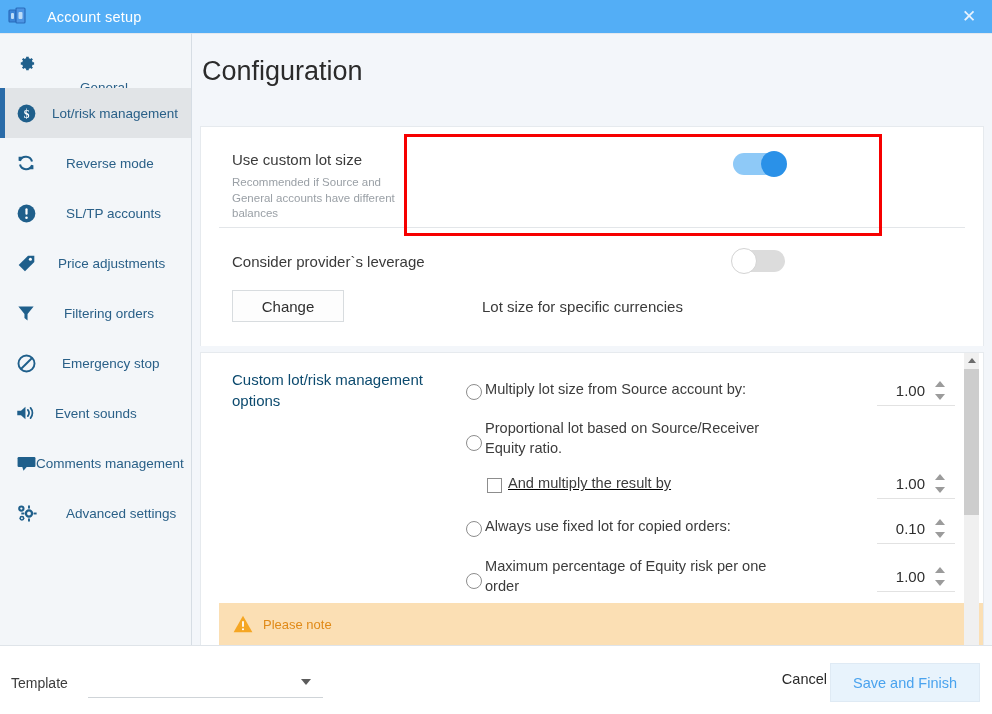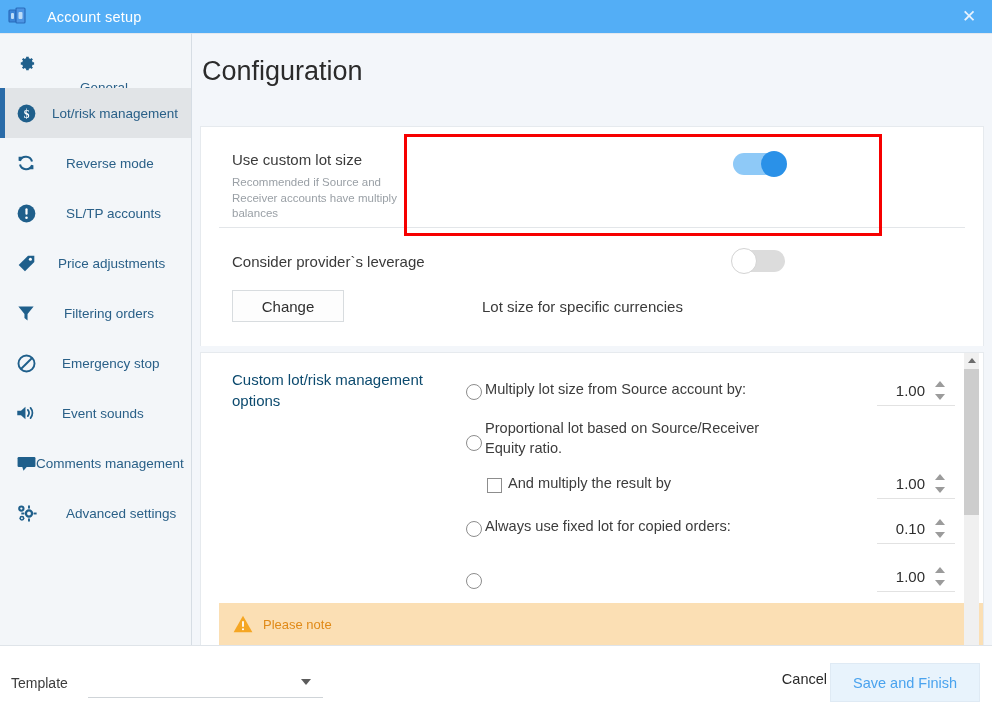--- a/index.html
+++ b/index.html
@@ -84,21 +84,21 @@
     background: #2a6ba8;
   }
   
   .side-item[data-idx="0"] .s-label { margin-left: 28px; margin-top: 48px; }
   .side-item[data-idx="1"] .s-label { margin-left: 0px; }
   .side-item[data-idx="2"] .s-label { margin-left: 14px; }
   .side-item[data-idx="3"] .s-label { margin-left: 14px; }
   .side-item[data-idx="4"] .s-label { margin-left: 6px; }
   .side-item[data-idx="5"] .s-label { margin-left: 12px; }
   .side-item[data-idx="6"] .s-label { margin-left: 10px; }
-  .side-item[data-idx="7"] .s-label { margin-left: 10px; }
+  .side-item[data-idx="7"] .s-label { margin-left: 3px; }
   .side-item[data-idx="8"] .s-label { margin-left: -16px; }
   .side-item[data-idx="9"] .s-label { margin-left: 14px; }
 
   
   .main {
     flex: 1;
     height: 612px;
     background: #f3f6fa;
     border-top: 1px solid #e3e8ee;
     position: relative;
@@ -486,21 +486,21 @@
 
     <div class="main">
 
       <div class="page-title">Configuration</div>
 
       <div class="card card-top">
 
         <div class="row" style="padding-top:24px; height:100px;">
           <div style="flex:1">
             <div class="row-label">Use custom lot size</div>
-            <div class="row-sub">Recommended if Source and Receiver accounts have multiply balances</div>
+            <div class="row-sub">Recommended if Source and General accounts have different balances</div>
           </div>
           <div style="width:250px; padding-top:2px;">
             <div class="toggle on">
               <span class="knob"></span>
             </div>
           </div>
         </div>
 
         <div class="divider"></div>
 
@@ -546,21 +546,21 @@
                   <span class="arrow-dn"></span>
                 </span>
               </span>
             </div>
 
             <div class="opt-row" style="height:52px;">
               <span class="radio" style="margin-top:12px;"></span>
               <span class="opt-text" style="margin-top:3px;">Proportional lot based on Source/Receiver Equity ratio.</span>
             </div>
 
-            <div class="opt-row" style="height:42px; padding-left:21px;">
+            <div class="opt-row" style="height:42px; padding-left:21px;text-decoration:underline;">
               <span class="chk"></span>
               <span class="opt-text" style="margin-left:6px;">And multiply the result by</span>
               <span class="spin" style="top:11px;">
                 <span class="val">1.00</span>
                 <span class="arrows">
                   <span class="arrow-up"></span>
                   <span class="arrow-dn"></span>
                 </span>
               </span>
             </div>
@@ -572,20 +572,21 @@
                 <span class="val">0.10</span>
                 <span class="arrows">
                   <span class="arrow-up"></span>
                   <span class="arrow-dn"></span>
                 </span>
               </span>
             </div>
 
             <div class="opt-row" style="height:52px;">
               <span class="radio" style="margin-top:12px;"></span>
+              <span class="opt-text" style="margin-top:3px;">Maximum percentage of Equity risk per one order</span>
               <span class="spin" style="top:18px;">
                 <span class="val">1.00</span>
                 <span class="arrows">
                   <span class="arrow-up"></span>
                   <span class="arrow-dn"></span>
                 </span>
               </span>
             </div>
 
           </div>

